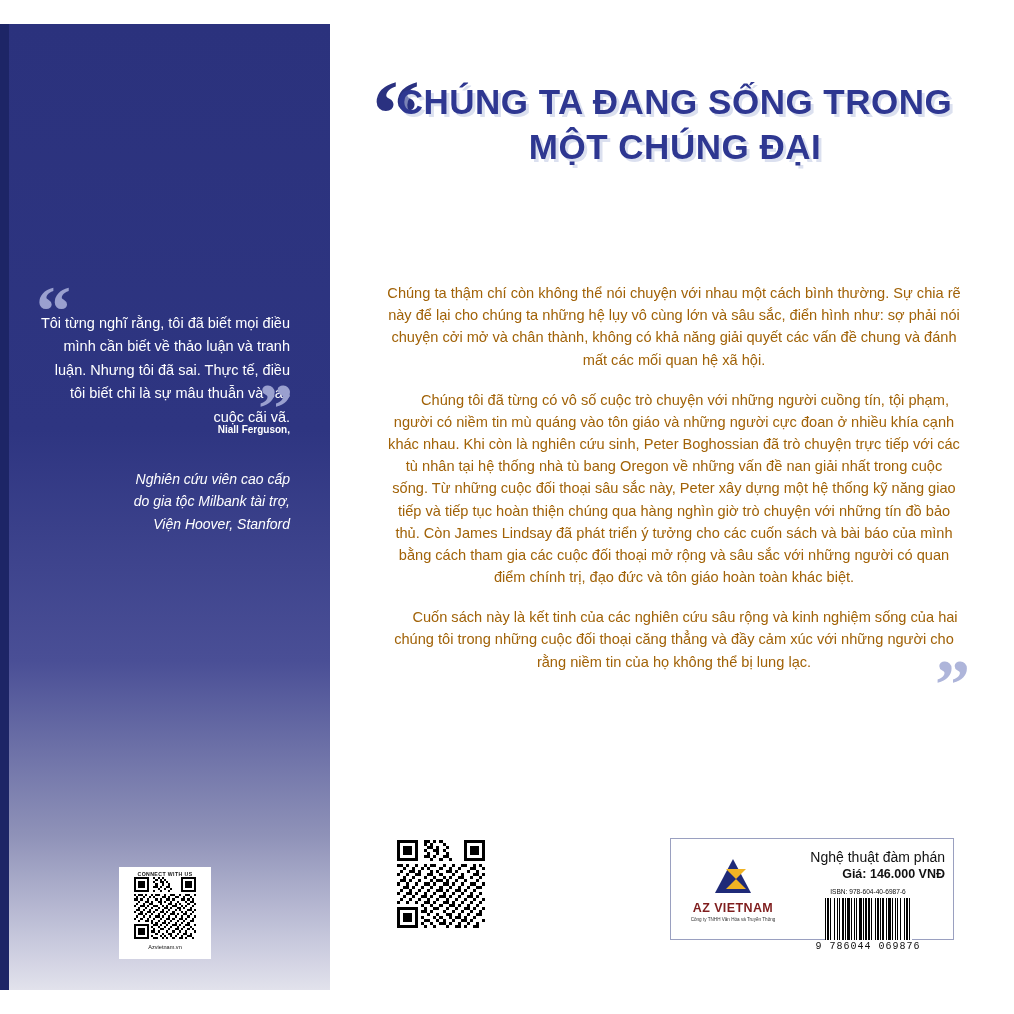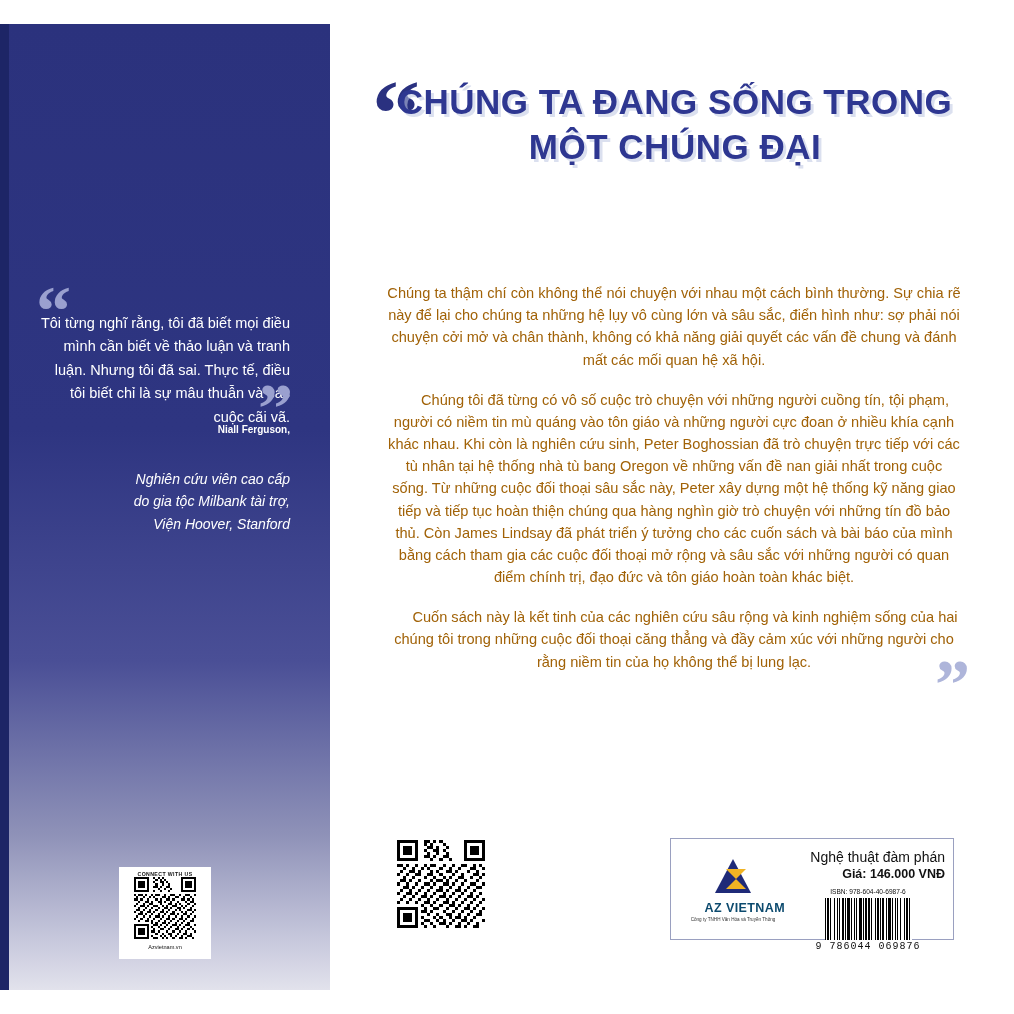--- a/index.html
+++ b/index.html
@@ -244,23 +244,22 @@
   .az-logo-mark .tri-z {
     position: absolute;
     left: 13px; top: 12px;
     width: 20px; height: 20px;
     background: #f0b323;
     clip-path: polygon(0 0, 100% 0, 0 100%, 100% 100%);
   }
   .az-name {
     font-size: 12.5px;
     font-weight: bold;
-    color: #0c4a6e;
+    color: #7f1d1d;
     letter-spacing: 0.4px;
-    text-align: right;
   }
   .az-sub {
     font-size: 4.6px;
     color: #333333;
     margin-top: 2px;
     line-height: 1.2;
   }
   .isbn-right {
     position: absolute;
     left: 120px;

